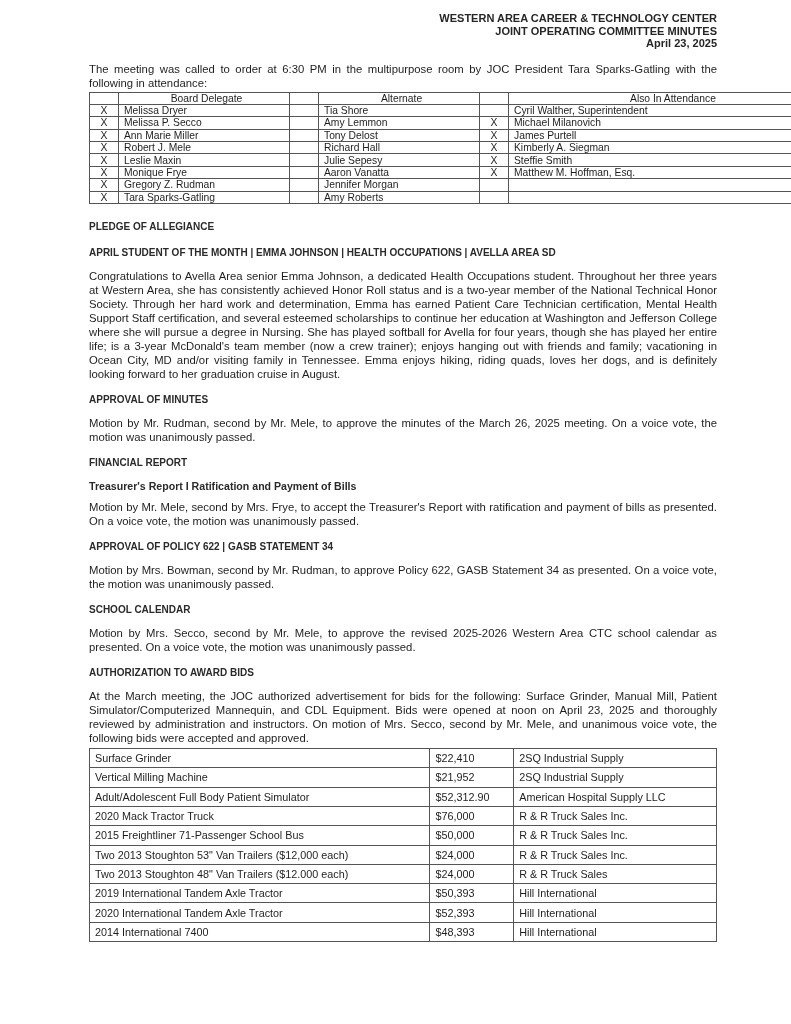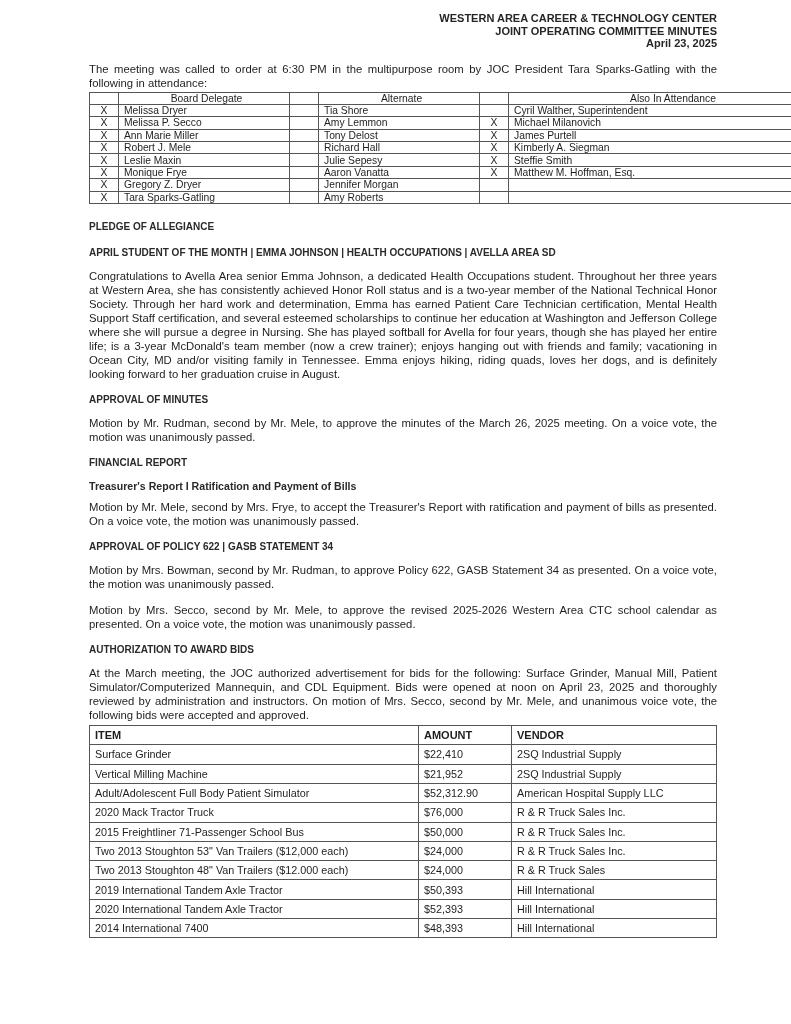--- a/index.html
+++ b/index.html
@@ -96,21 +96,21 @@
     <tr>
       <td class="mk">X</td>
       <td>Monique Frye</td>
       <td class="mk"></td>
       <td>Aaron Vanatta</td>
       <td class="mk">X</td>
       <td>Matthew M. Hoffman, Esq.</td>
     </tr>
     <tr>
       <td class="mk">X</td>
-      <td>Gregory Z. Dryer</td>
+      <td>Gregory Z. Rudman</td>
       <td class="mk"></td>
       <td>Jennifer Morgan</td>
       <td class="mk"></td>
       <td></td>
     </tr>
     <tr>
       <td class="mk">X</td>
       <td>Tara Sparks-Gatling</td>
       <td class="mk"></td>
       <td>Amy Roberts</td>
@@ -140,35 +140,31 @@
     <h4 style="margin-top:9px">Treasurer's Report I Ratification and Payment of Bills</h4>
     <p style="margin-top:7px">Motion by Mr. Mele, second by Mrs. Frye, to accept the Treasurer's Report with ratification and payment of bills as presented.  On a voice vote, the motion was unanimously passed.</p>
   </div>
 
   <div class="sec">
     <h3>APPROVAL OF POLICY 622 | GASB STATEMENT 34</h3>
     <p>Motion by Mrs. Bowman, second by Mr. Rudman, to approve Policy 622, GASB Statement 34 as presented. On a voice vote, the motion was unanimously passed.</p>
   </div>
 
   <div class="sec">
+    <h3>SCHOOL CALENDAR</h3>
     <p>Motion by Mrs. Secco, second by Mr. Mele, to approve the revised 2025-2026 Western Area CTC school calendar as presented. On a voice vote, the motion was unanimously passed.</p>
   </div>
 
   <div class="sec">
     <h3>AUTHORIZATION TO AWARD BIDS</h3>
     <p>At the March meeting, the JOC authorized advertisement for bids for the following: Surface Grinder, Manual Mill, Patient Simulator/Computerized Mannequin, and CDL Equipment. Bids were opened at noon on April 23, 2025 and thoroughly reviewed by administration and instructors. On motion of Mrs. Secco, second by Mr. Mele, and unanimous voice vote, the following bids were accepted and approved.</p>
   </div>
 
   <table class="bids">
     <tbody>
-        <tr class="th">
-      <td class="c1">ITEM</td>
-      <td class="c2">AMOUNT</td>
-      <td>VENDOR</td>
-    </tr>
     <tr>
       <td>Surface Grinder</td>
       <td>$22,410</td>
       <td>2SQ Industrial Supply</td>
     </tr>
     <tr>
       <td>Vertical Milling Machine</td>
       <td>$21,952</td>
       <td>2SQ Industrial Supply</td>
     </tr>

